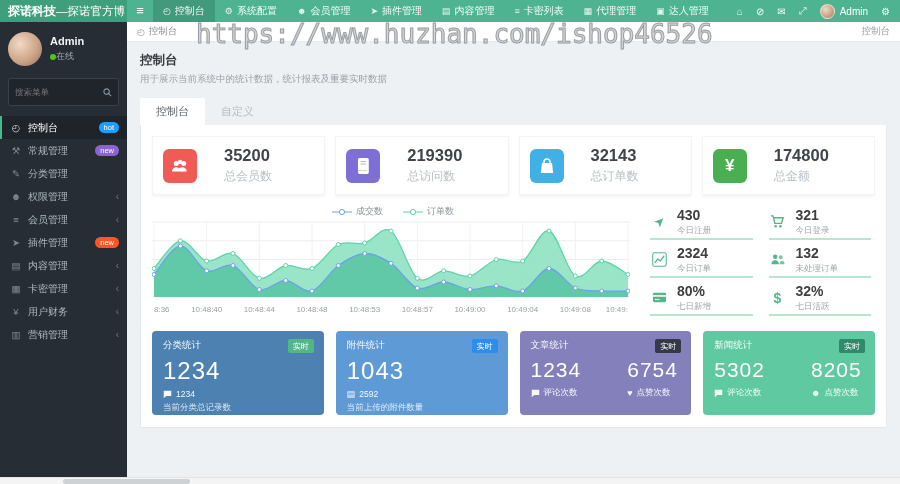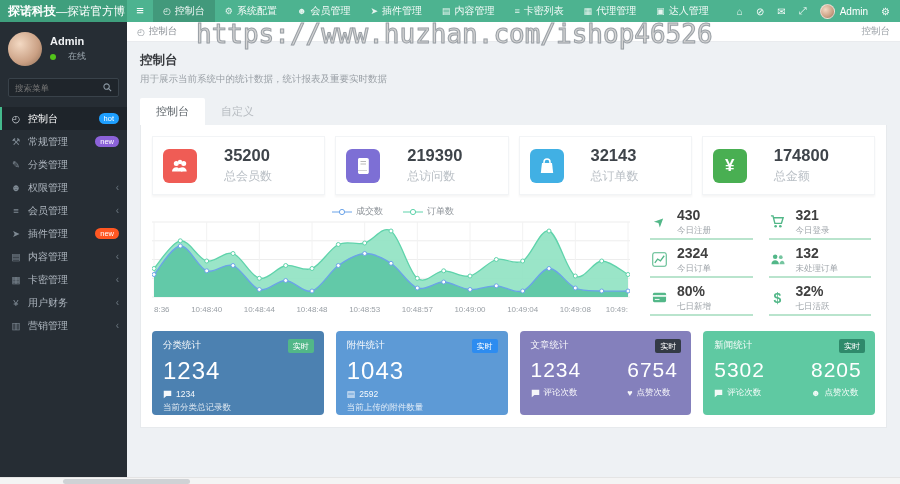--- a/index.html
+++ b/index.html
@@ -22,23 +22,23 @@
   .nav-user { display:flex; align-items:center; gap:5px; cursor:pointer; }
 
   
   .watermark { position:absolute; top:19px; left:196px; z-index:60; font-family:"DejaVu Sans Mono", monospace; font-size:26px; color:rgba(255,255,255,.45); -webkit-text-stroke:1px #9aa0a6; text-shadow:0 0 1px #aaa; pointer-events:none; white-space:nowrap; }
 
   
   .sidebar { position:absolute; top:22px; left:0; width:127px; bottom:7px; background:#262d34; color:#b6bec6; z-index:4; }
   .side-user { display:flex; gap:8px; padding:10px 8px 8px; align-items:center; }
   .avatar-lg { width:34px; height:34px; border-radius:50%; background:radial-gradient(circle at 35% 35%, #f3d9c3, #caa084 60%, #8a6a52); flex:none; }
   .side-user .uname { color:#f0f2f4; font-size:11px; font-weight:bold; }
-  .side-user .ustatus { font-size:9px; color:#9aa5ad; margin-top:3px; display:flex; align-items:center; gap:12px; }
+  .side-user .ustatus { font-size:9px; color:#9aa5ad; margin-top:3px; display:flex; align-items:center; gap:0; }
   .dot { width:6px; height:6px; border-radius:50%; background:#52c41a; display:inline-block; }
-  .side-search { margin:4px 8px 10px; height:19px; background:#1f252b; border:1px solid #39424a; border-radius:2px; display:flex; align-items:center; padding:0 6px; gap:4px; }
+  .side-search { margin:4px 8px 10px; height:28px; background:#1f252b; border:1px solid #39424a; border-radius:2px; display:flex; align-items:center; padding:0 6px; gap:4px; }
   .side-search input { flex:1; min-width:0; background:transparent; border:none; outline:none; color:#8b98a3; font-size:8.5px; font-family:"Liberation Sans", sans-serif; }
   .side-menu .item { height:23px; display:flex; align-items:center; gap:6px; padding:0 8px; font-size:10px; color:#aeb6bf; cursor:pointer; border-left:2px solid transparent; }
   .side-menu .item.active { background:#1e242a; color:#fff; border-left:2px solid #44b98c; }
   .side-menu .micon { width:12px; text-align:center; font-size:9.5px; color:#7f8a94; flex:none; }
   .side-menu .item.active .micon { color:#d7dde2; }
   .badge { margin-left:auto; font-size:7.5px; color:#fff; padding:1px 5px; border-radius:7px; line-height:1.2; }
   .arrow { margin-left:auto; color:#6d7881; font-size:10px; }
 
   
   .main { position:absolute; left:127px; top:22px; right:0; bottom:7px; background:#eef1f4; overflow:hidden; }

